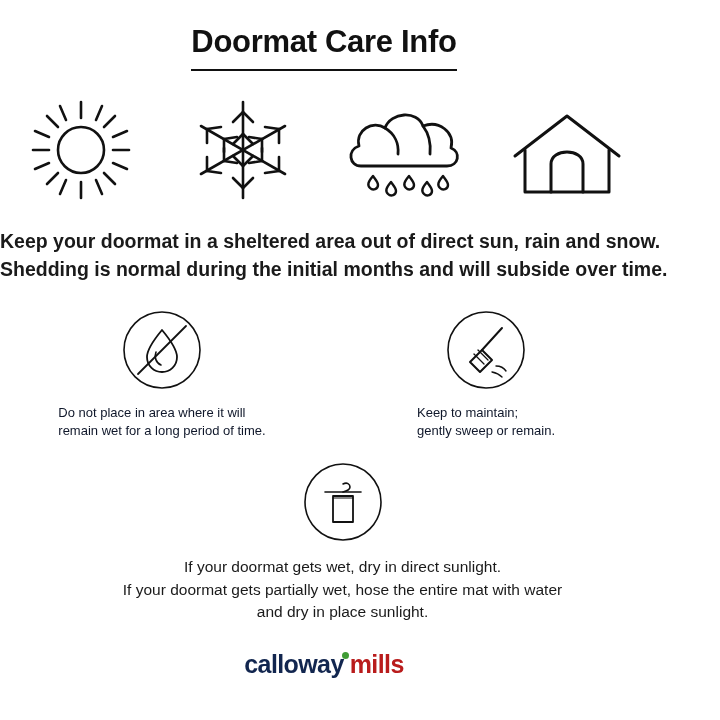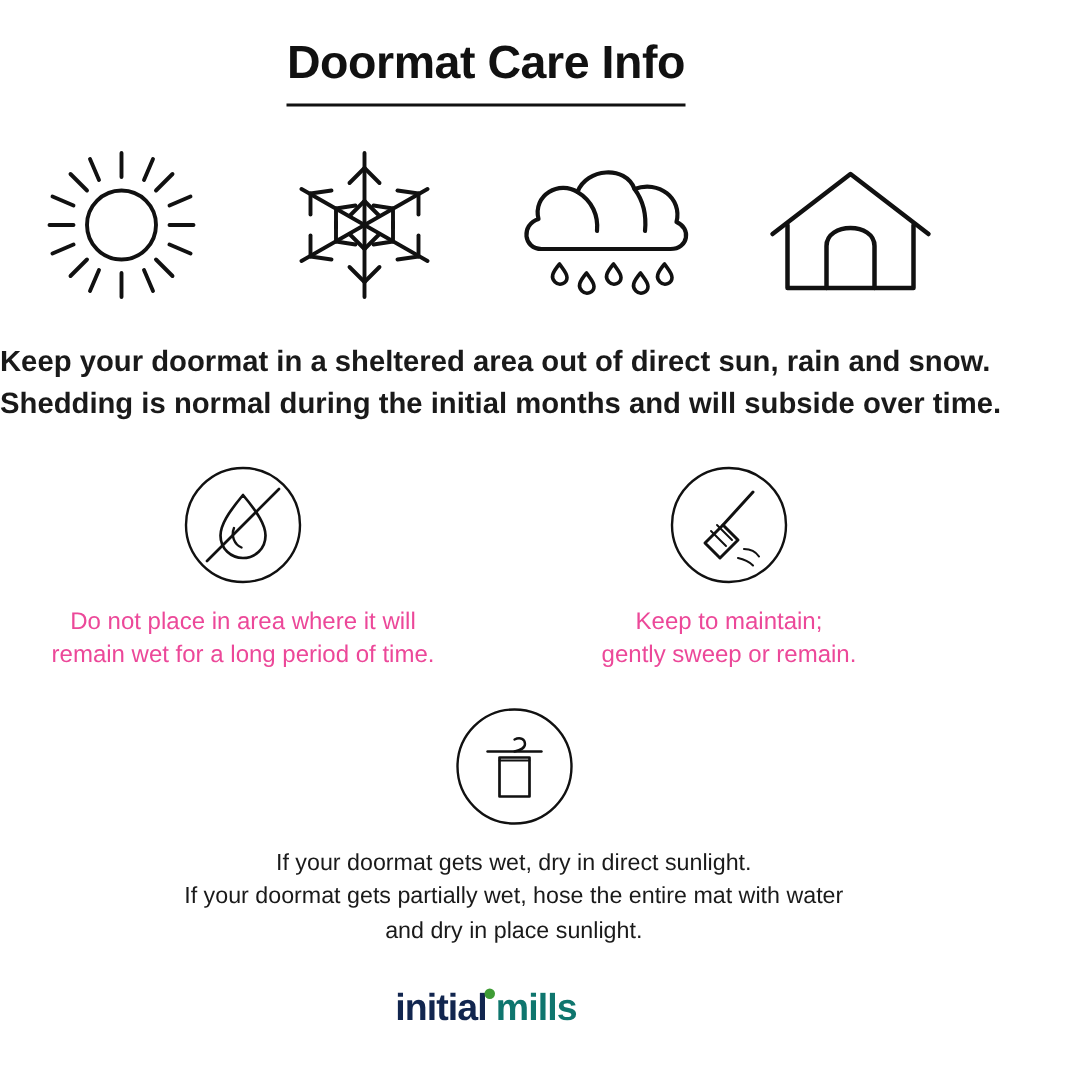--- a/index.html
+++ b/index.html
@@ -74,24 +74,24 @@
     display: flex;
     flex-direction: column;
     align-items: center;
   }
   .circle-icon {
     width: 80px;
     height: 80px;
   }
   .cap {
     margin-top: 14px;
-    text-align: center;
-    font-size: 16px;
+    text-align: left;
+    font-size: 13px;
     line-height: 1.42;
-    color: #ec4899;
+    color: #0f172a;
   }
 
   
   .one-col {
     display: flex;
     flex-direction: column;
     align-items: center;
     margin-top: 22px;
     margin-left: 37px;
   }
@@ -111,21 +111,21 @@
     margin-top: 26px;
   }
   .logo {
     font-size: 25px;
     font-weight: bold;
     letter-spacing: -0.6px;
     display: flex;
     align-items: baseline;
   }
   .logo .calloway { color: #12264f; }
-  .logo .mills { color: #0f766e; font-weight: bold; }
+  .logo .mills { color: #b91c1c; font-weight: bold; }
   .logo .dot {
     display: inline-block;
     width: 7px;
     height: 7px;
     border-radius: 50%;
     background: #3f9c35;
     margin-left: -2px;
     margin-right: 1px;
     position: relative;
     top: -14px;
@@ -296,19 +296,19 @@
     </div>
     <div class="cap-wide">
       <div>If your doormat gets wet, dry in direct sunlight.</div>
       <div>If your doormat gets partially wet, hose the entire mat with water</div>
       <div>and dry in place sunlight.</div>
     </div>
   </div>
 
   <div class="logo-wrap">
     <div class="logo">
-      <span class="calloway">initial</span>
+      <span class="calloway">calloway</span>
       <span class="dot"></span>
       <span class="mills">mills</span>
     </div>
   </div>
 
 </div>
 
 </body></html>

